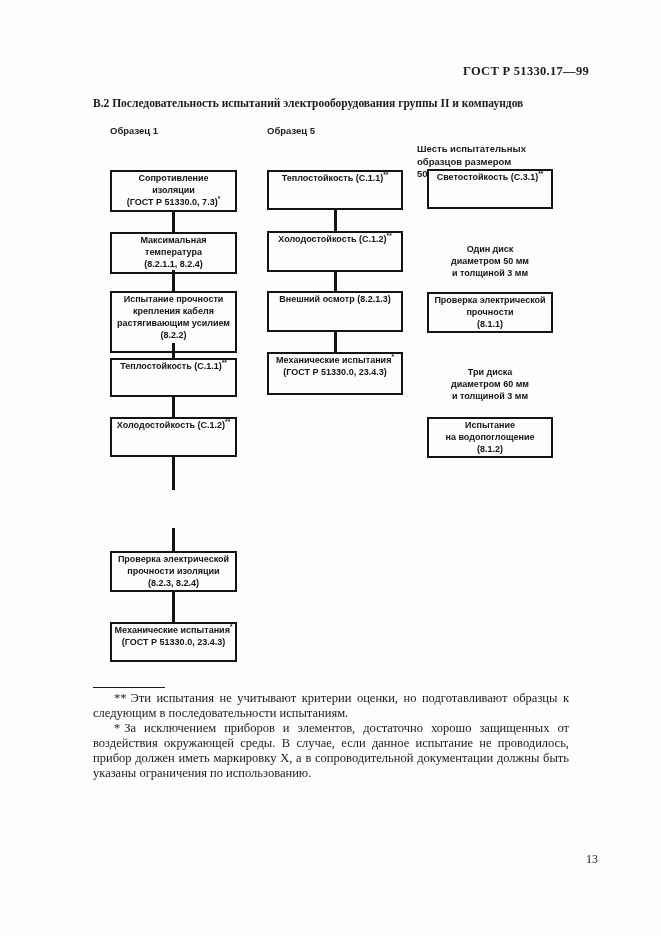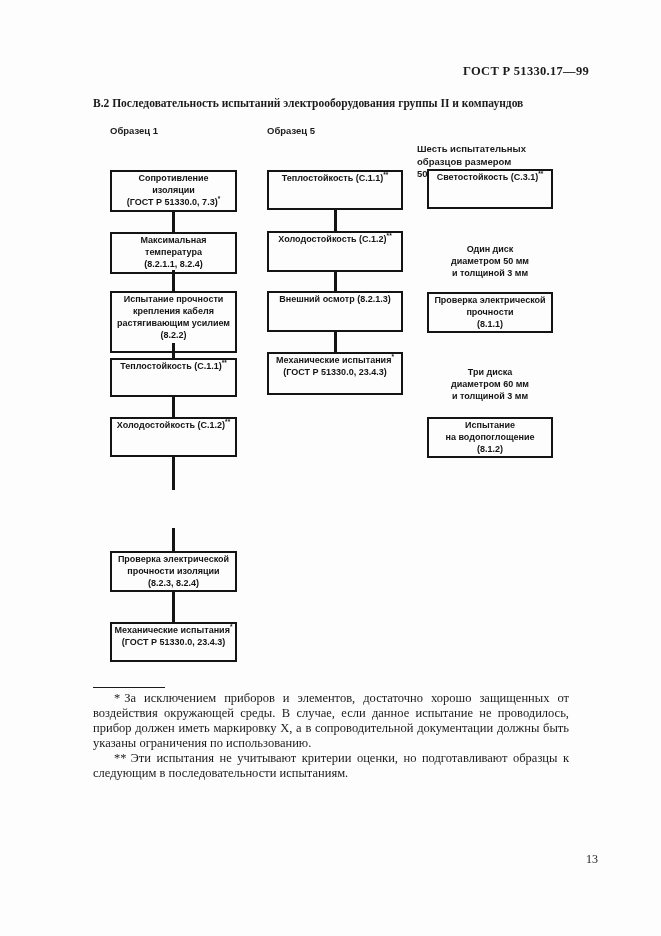--- a/index.html
+++ b/index.html
@@ -166,19 +166,19 @@
   </div>
   <div class="fc-label" style="left:427px; top:364px; width:126px; height:40px;">
     <div class="fc-text">Три диска<br>диаметром 60 мм<br>и толщиной 3 мм</div>
   </div>
   <div class="fc-box" style="left:427px; top:417px; width:126px; height:41px;">
     <div class="fc-text">Испытание<br>на водопоглощение<br>(8.1.2)</div>
   </div>
 
   <div class="fn-rule"></div>
   <div class="footnotes">
+    <p class="fn-para"><span class="fn-marker">**</span><span>Эти испытания не учитывают критерии оценки, но подготавливают образцы к следующим в последовательности испытаниям.</span></p>
     <p class="fn-para"><span class="fn-marker">*</span><span>За исключением приборов и элементов, достаточно хорошо защищенных от воздействия окружающей среды. В случае, если данное испытание не проводилось, прибор должен иметь маркировку X, а в сопроводительной документации должны быть указаны ограничения по использованию.</span></p>
-    <p class="fn-para"><span class="fn-marker">**</span><span>Эти испытания не учитывают критерии оценки, но подготавливают образцы к следующим в последовательности испытаниям.</span></p>
   </div>
 
   <div class="page-number">13</div>
 
 </div>
 
 </body></html>

